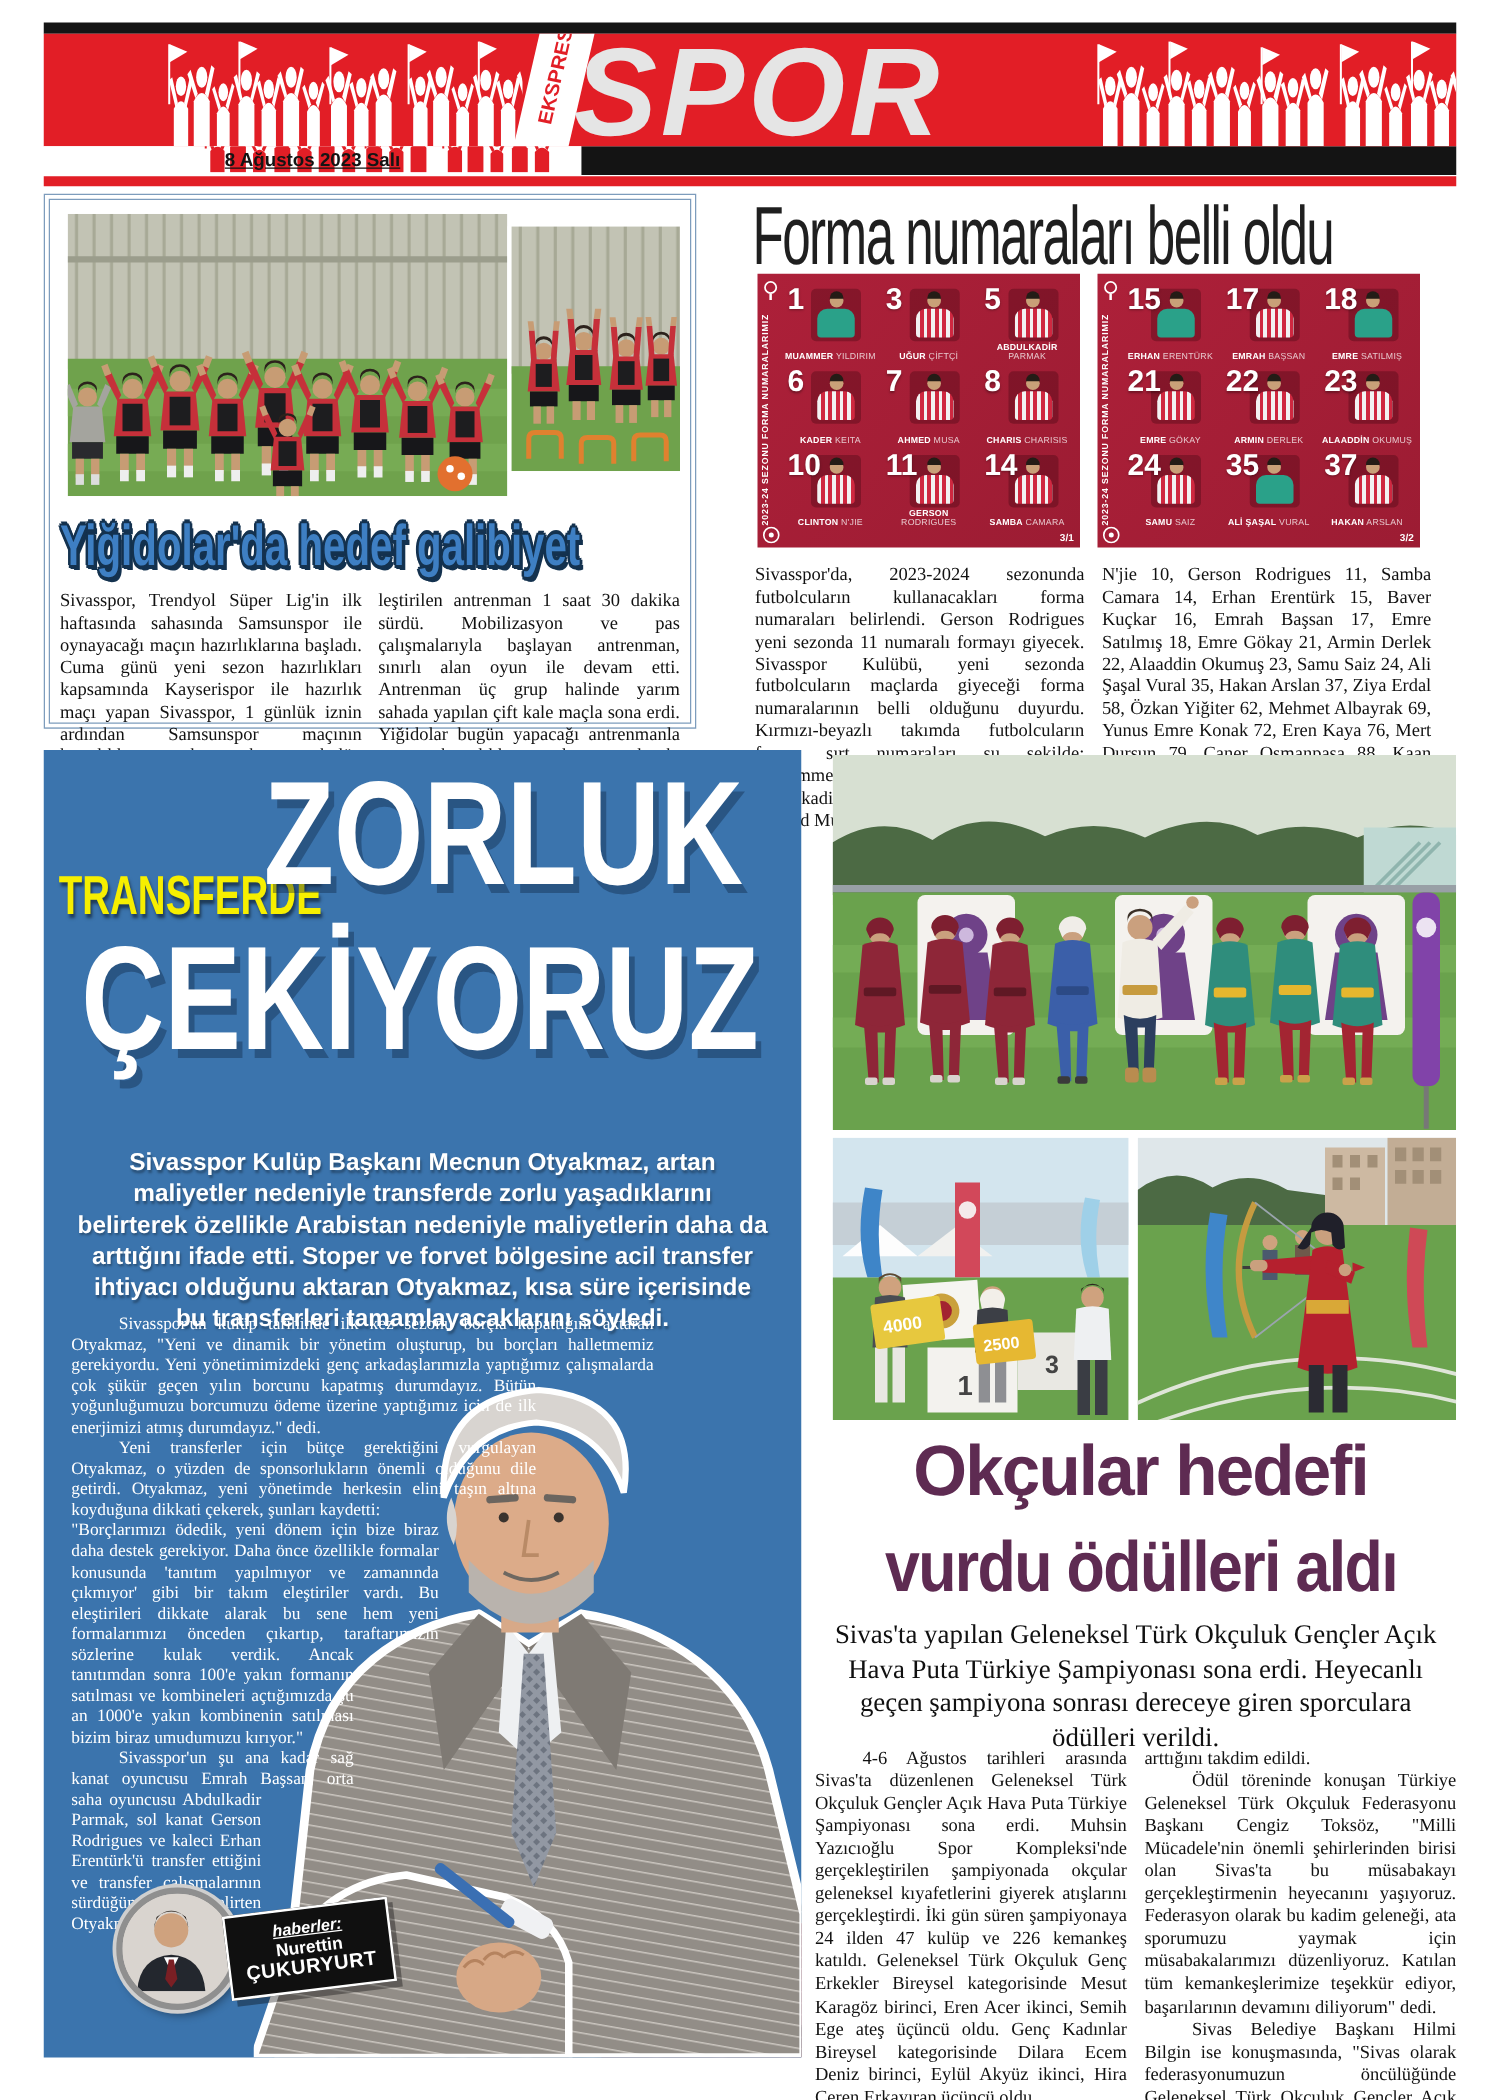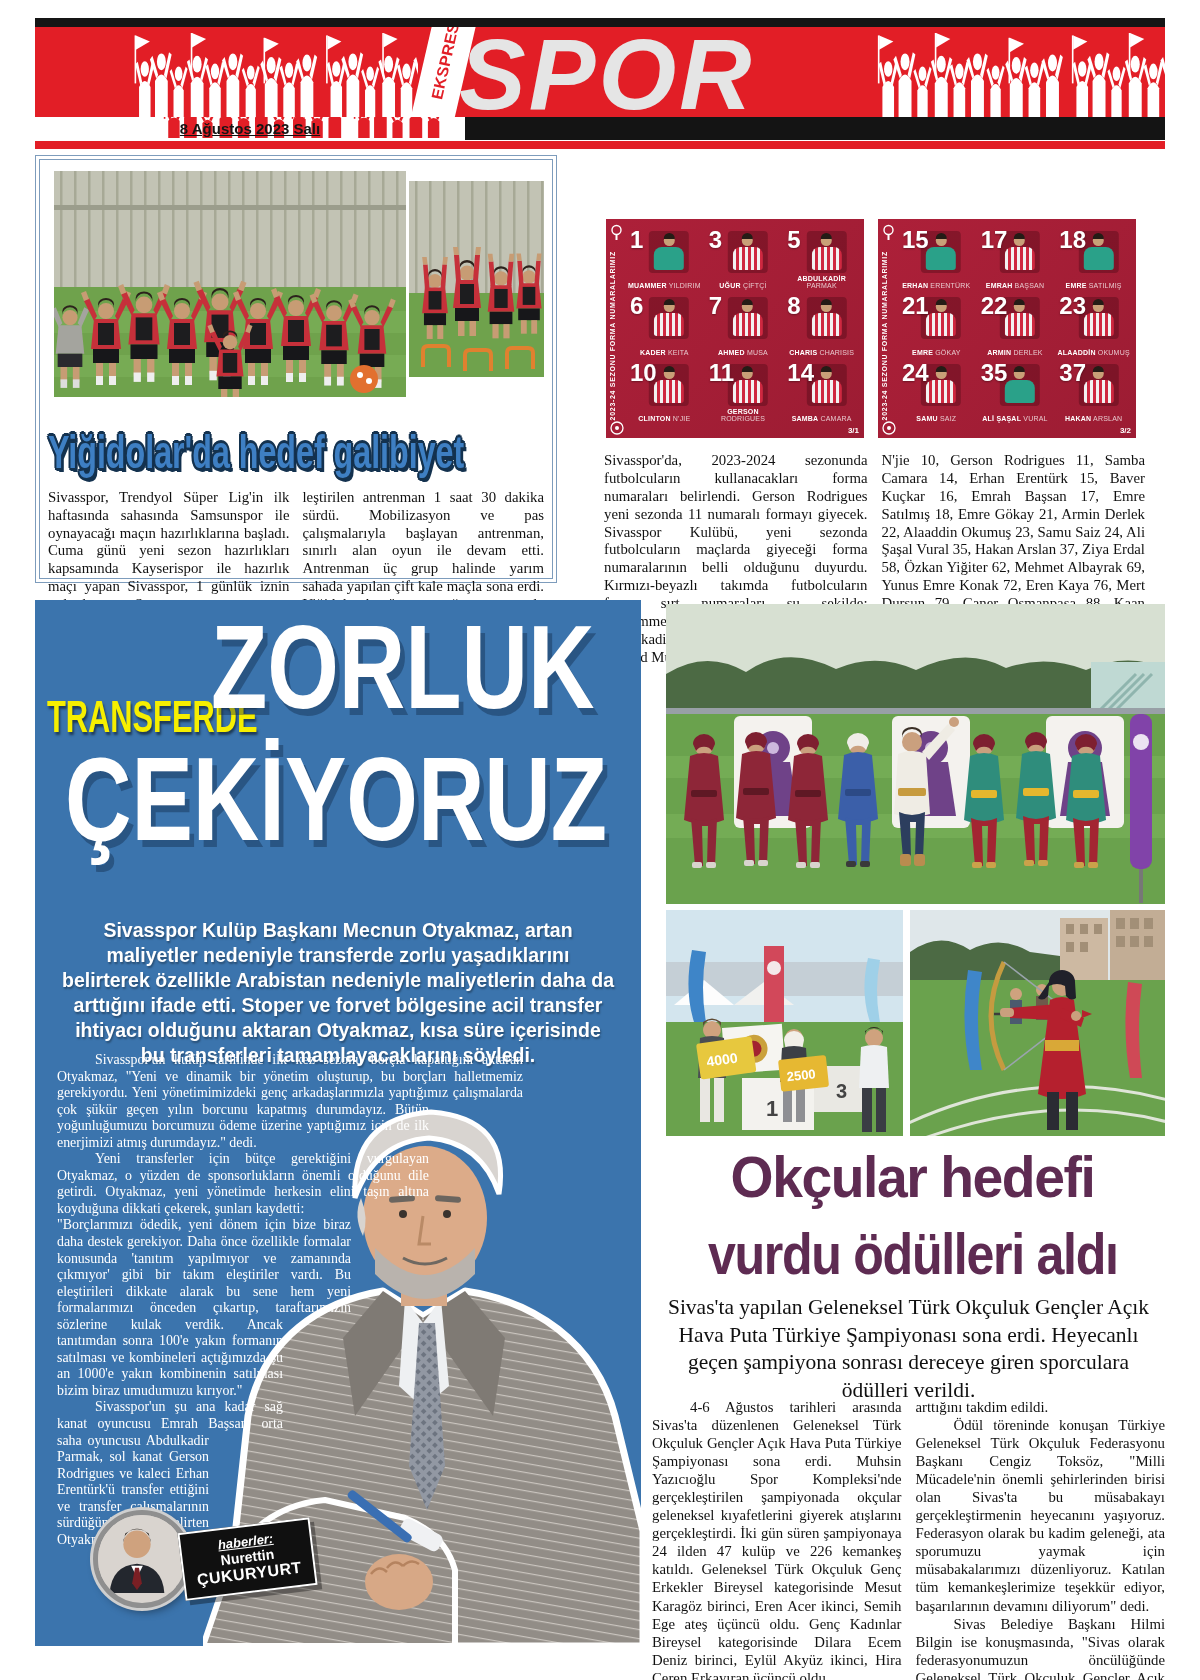--- a/index.html
+++ b/index.html
@@ -31,21 +31,21 @@
   .rule-red{position:absolute;left:35px;top:141px;width:1130px;height:8px;background:#e21e26;}
 
   
   .box-training{position:absolute;left:35px;top:155px;width:522px;height:428px;background:#fff;
                 border:1px solid #7d9cbc;box-shadow:inset 0 0 0 3px #fff,inset 0 0 0 4px #7d9cbc;
                 padding:12px;box-sizing:border-box;}
   .photo-row{position:relative;height:226px;margin:3px 0 0 6px;}
   .ph-main{position:absolute;left:0;top:0;width:352px;height:226px;overflow:hidden;}
   .ph-side{position:absolute;left:352px;top:10px;width:138px;height:196px;overflow:hidden;
            border-left:3px solid #fff;}
-  .h-training{margin-top:28px;height:52px;overflow:visible;}
+  .h-training{margin-top:12px;height:52px;overflow:visible;}
   .h-training .cx{font-family:"Liberation Sans",sans-serif;font-weight:bold;font-size:46px;
       color:#3e7fc3;letter-spacing:0;transform:scaleX(.70);
       text-shadow:-2px -2px 0 #14324f,2px -2px 0 #14324f,-2px 2px 0 #14324f,2px 2px 0 #14324f,
                   3px 0 0 #14324f,0 3px 0 #14324f,-3px 0 0 #14324f,0 -3px 0 #14324f,4px 4px 0 #14324f;}
   .body-2col{display:flex;gap:13px;margin-top:12px;font-size:14.8px;line-height:1.2;
              text-align:justify;}
   .body-2col > div{flex:1;}
 
   
   .h-forma{position:absolute;left:602px;top:150px;width:545px;height:62px;overflow:visible;}
@@ -314,20 +314,23 @@
     </div>
     <div class="h-training">
       <span class="cx">Yiğidolar'da hedef galibiyet</span>
     </div>
     <div class="body-2col">
       <div>Sivasspor, Trendyol Süper Lig'in ilk haftasında sahasında Samsunspor ile oynayacağı maçın hazırlıklarına başladı. Cuma günü yeni sezon hazırlıkları kapsamında Kayserispor ile hazırlık maçı yapan Sivasspor, 1 günlük iznin ardından Samsunspor maçının hazırlıklarına bu akşam kulüp tesislerinde yaptığı antrenmanla başladı. Teknik Direktör Servet Çetin yönetiminde gerçek-</div>
       <div>leştirilen antrenman 1 saat 30 dakika sürdü. Mobilizasyon ve pas çalışmalarıyla başlayan antrenman, sınırlı alan oyun ile devam etti. Antrenman üç grup halinde yarım sahada yapılan çift kale maçla sona erdi. Yiğidolar bugün yapacağı antrenmanla maçın hazırlıklarına devam edecek. Sivasspor ile Samsunspor ligin ilk hafta maçında 13 Ağustos Pazar günü saat 19.15'te sahasında karşılaşacak.</div>
     </div>
   </div>
 
+  <div class="h-forma">
+    <span class="cx">Forma numaraları belli oldu</span>
+  </div>
 
   <div class="jersey jersey-left">
     <svg class="jlogo" viewBox="0 0 13 17">
       <circle cx="6.5" cy="6" r="4.5" fill="none" stroke="#fff" stroke-width="1.4"></circle>
       <rect x="5.5" y="11" width="2" height="5" fill="#fff"></rect>
     </svg>
     <div class="jside">2023-24 SEZONU FORMA NUMARALARIMIZ</div>
     <div class="jgrid">
 
     <div class="jcard" data-kit="gk">

